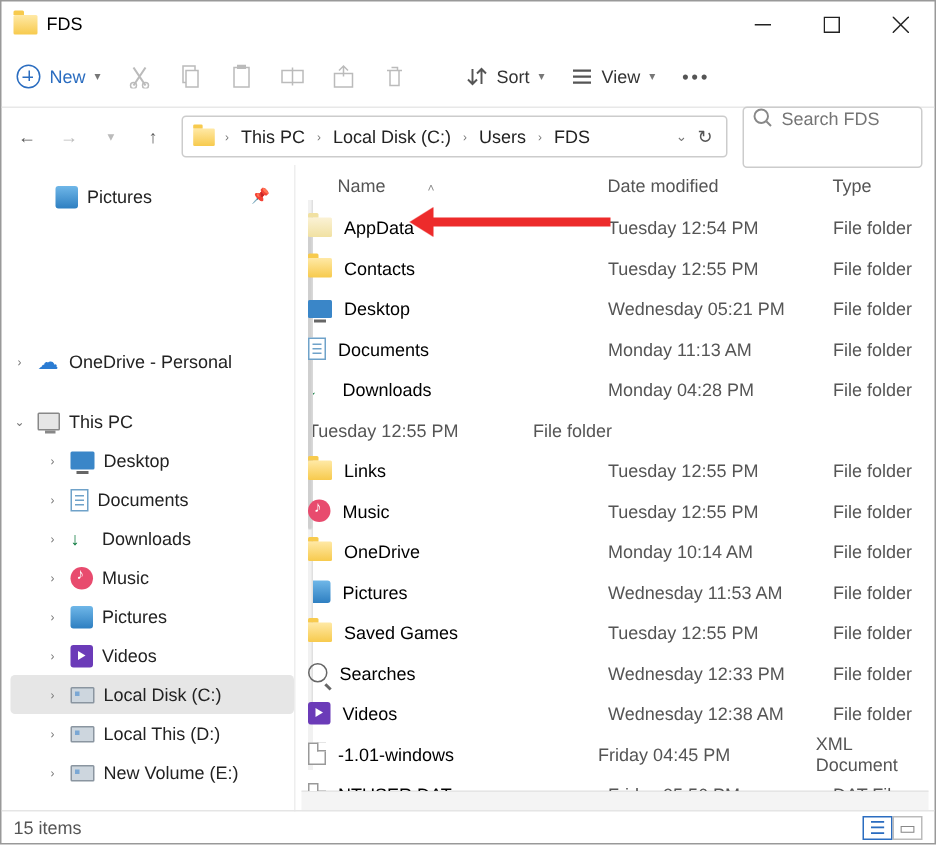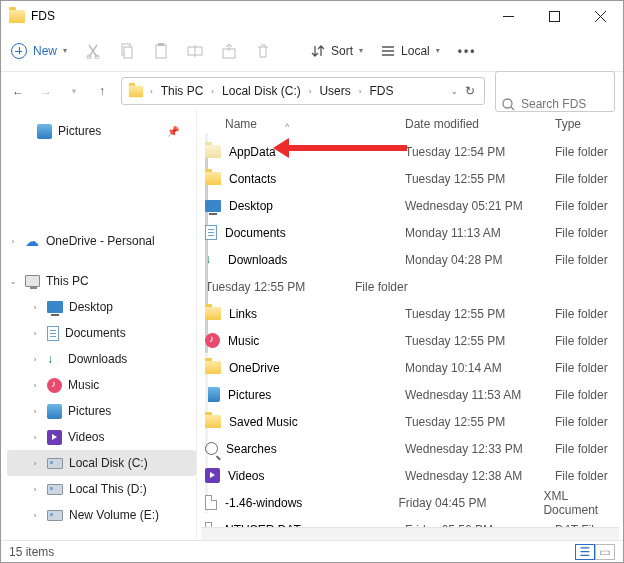--- a/index.html
+++ b/index.html
@@ -28,21 +28,21 @@
   .hr { border-top: 1px solid #e8e8e8; }
 
   .navrow { display:flex; align-items:center; height:38px; padding: 0 8px; gap:10px;}
   .nav-arrow { width:18px; text-align:center; color:#555;}
   .nav-arrow.dim { color:#bbb;}
   .addrbar { flex:1; height:28px; border:1px solid #ccc; border-radius:3px; display:flex; align-items:center; padding:0 6px; gap:4px;}
   .crumb { color:#222; padding:0 2px;}
   .crumb-sep { font-size:8px; color:#777; padding:0 2px;}
   .addrbar .spacer{flex:1;}
   .refresh { width:16px; text-align:center; color:#555;}
-  .searchbox { width:120px; height:41px; border:1px solid #ccc; border-radius:3px; display:flex; align-items:flex-end; padding:0 6px; gap:6px; color:#888;}
+  .searchbox { width:120px; height:41px; border:1px solid #ccc; border-radius:3px; display:flex; align-items:flex-start; padding:0 6px; gap:6px; color:#888;}
   .searchbox input { border:none; outline:none; width:80px; font-size:12px; color:#555;}
   
   .body { display:flex; height: calc(100% - 30px - 40px - 38px - 22px); }
   .sidebar { width:195px; padding: 8px 0 8px 6px; overflow:hidden;}
   .tree-item { display:flex; align-items:center; height:26px; gap:6px; color:#222; border-radius:3px;}
   .tree-item.sel { background:#e6e6e6;}
   .tree-item .exp { width:12px; text-align:center; font-size:8px; color:#777;}
   .tree-item .indent1{width:16px;}
   .tree-item .indent0{width:2px;}
   .tree-item .lbl { white-space:nowrap;}
@@ -158,21 +158,21 @@
       </svg>
     <span>Sort</span>
     <span class="chev small">▾</span>
   </div>
   <div class="view-btn">
     <svg width="14" height="14">
         <line x1="1" y1="3" x2="13" y2="3" stroke="#555" stroke-width="1.5"></line>
         <line x1="1" y1="7" x2="13" y2="7" stroke="#555" stroke-width="1.5"></line>
         <line x1="1" y1="11" x2="13" y2="11" stroke="#555" stroke-width="1.5"></line>
       </svg>
-    <span>Local</span>
+    <span>View</span>
     <span class="chev small">▾</span>
   </div>
   <span class="dots">•••</span>
 </div>
 <div class="hr"></div>
 
 <div class="navrow">
   <span class="nav-arrow">←</span>
   <span class="nav-arrow dim">→</span>
   <span class="nav-arrow dim chev">▾</span>
@@ -365,21 +365,21 @@
           <div class="cell-name">
             <span class="ico ico-pics"></span>
             <span>Pictures</span>
           </div>
           <div class="cell-date">Wednesday 11:53 AM</div>
           <div class="cell-type">File folder</div>
         </div>
         <div class="row">
           <div class="cell-name">
             <span class="folder-ico"></span>
-            <span>Saved Music</span>
+            <span>Saved Games</span>
           </div>
           <div class="cell-date">Tuesday 12:55 PM</div>
           <div class="cell-type">File folder</div>
         </div>
         <div class="row">
           <div class="cell-name">
             <span class="ico ico-search"></span>
             <span>Searches</span>
           </div>
           <div class="cell-date">Wednesday 12:33 PM</div>
@@ -389,21 +389,21 @@
           <div class="cell-name">
             <span class="ico ico-vid"></span>
             <span>Videos</span>
           </div>
           <div class="cell-date">Wednesday 12:38 AM</div>
           <div class="cell-type">File folder</div>
         </div>
         <div class="row">
           <div class="cell-name">
             <span class="ico ico-file"></span>
-            <span>-1.46-windows</span>
+            <span>-1.01-windows</span>
           </div>
           <div class="cell-date">Friday 04:45 PM</div>
           <div class="cell-type">XML Document</div>
         </div>
         <div class="row">
           <div class="cell-name">
             <span class="ico ico-file"></span>
             <span>NTUSER.DAT</span>
           </div>
           <div class="cell-date">Friday 05:56 PM</div>

